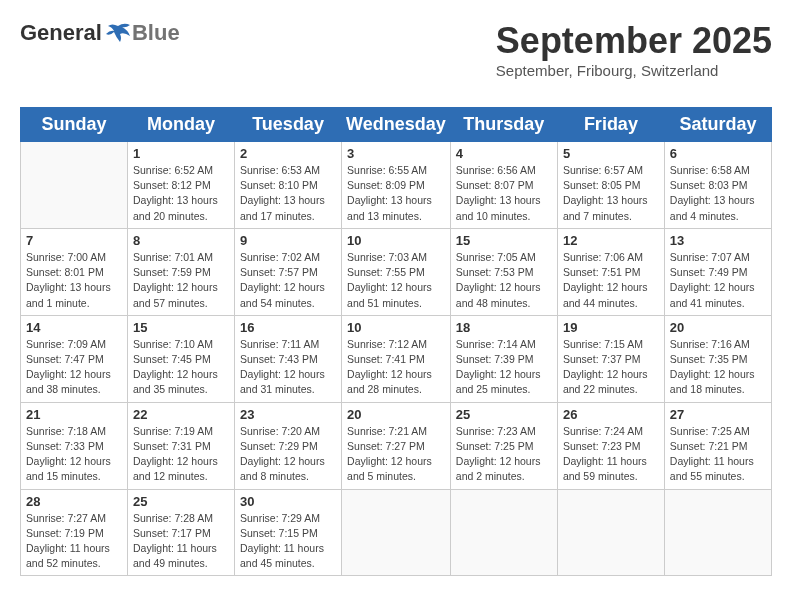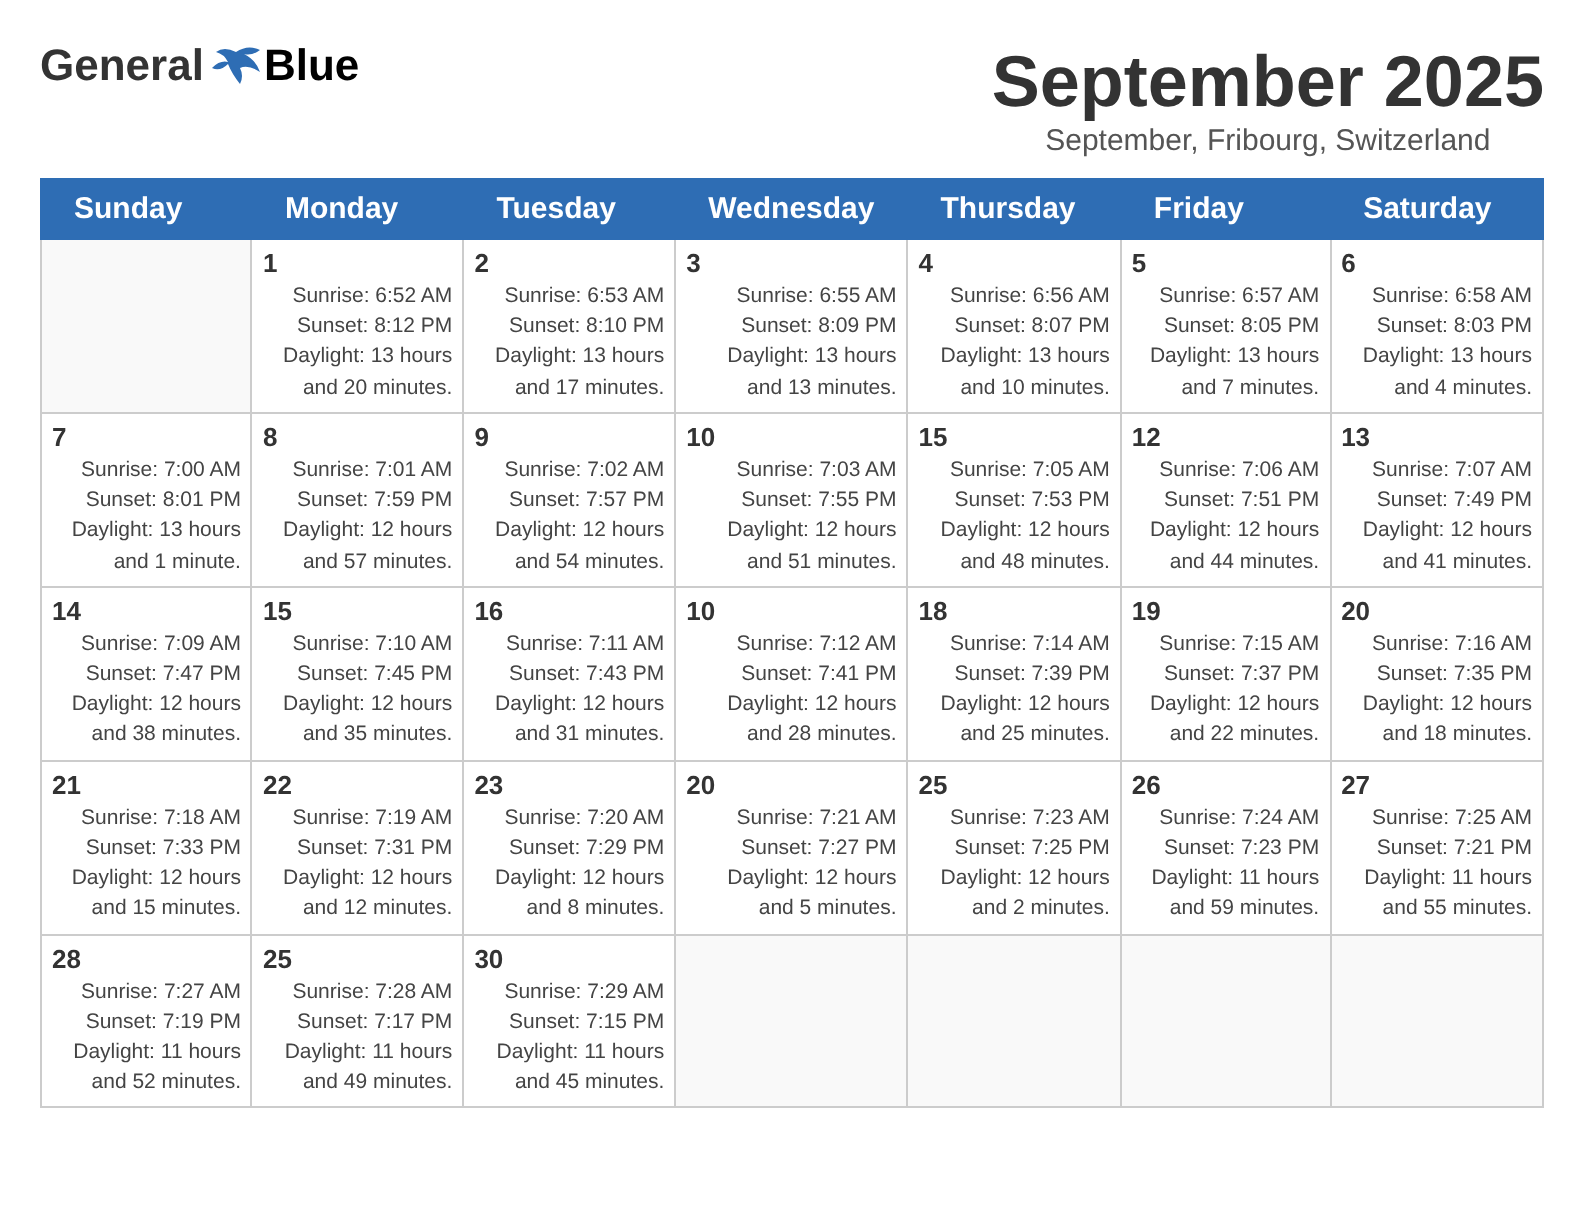--- a/index.html
+++ b/index.html
@@ -7,64 +7,64 @@
       font-family: Arial, sans-serif;
       background: #fff;
       width: 792px;
       min-height: 612px;
       padding: 20px;
     }
     .header {
       display: flex;
       justify-content: space-between;
       align-items: flex-start;
-      margin-bottom: 10px;
+      margin-bottom: 28px;
     }
     .logo {
       display: flex;
       flex-direction: column;
       align-items: flex-start;
     }
     .logo-text {
       display: flex;
       align-items: center;
       font-size: 22px;
       font-weight: bold;
       color: #333;
     }
     .logo-general { color: #333; }
-    .logo-blue { color: #000000; }
+    .logo-blue { color: #737373; }
     .logo-bird {
       width: 28px;
       height: 22px;
       margin-left: 2px;
     }
     .title-area {
-      text-align: center;
+      text-align: left;
     }
     .month-title {
       font-size: 36px;
       font-weight: bold;
       color: #333;
     }
     .subtitle {
       font-size: 15px;
       color: #555;
     }
     .calendar {
       width: 100%;
       border-collapse: collapse;
       font-size: 11px;
     }
     .calendar th {
       background-color: #2e6db4;
       color: white;
-      padding: 6px 16px;
-      text-align: left;
-      font-size: 15px;
+      padding: 6px 4px;
+      text-align: center;
+      font-size: 18px;
       border: 1px solid #2e6db4;
     }
     .calendar td {
       border: 1px solid #ccc;
       vertical-align: top;
       padding: 4px 5px;
       width: calc(100% / 7);
       min-height: 80px;
       height: 85px;
     }
@@ -72,21 +72,20 @@
       font-size: 13px;
       font-weight: bold;
       color: #333;
       display: block;
       margin-bottom: 2px;
     }
     .day-info {
       color: #444;
       font-size: 10.5px;
       line-height: 1.45;
-      text-align: right;
     }
     .empty-cell {
       background: #f9f9f9;
     }
     .last-row td {
       height: 70px;
       margin-top: 34px;
     }
   </style>
 </head>

